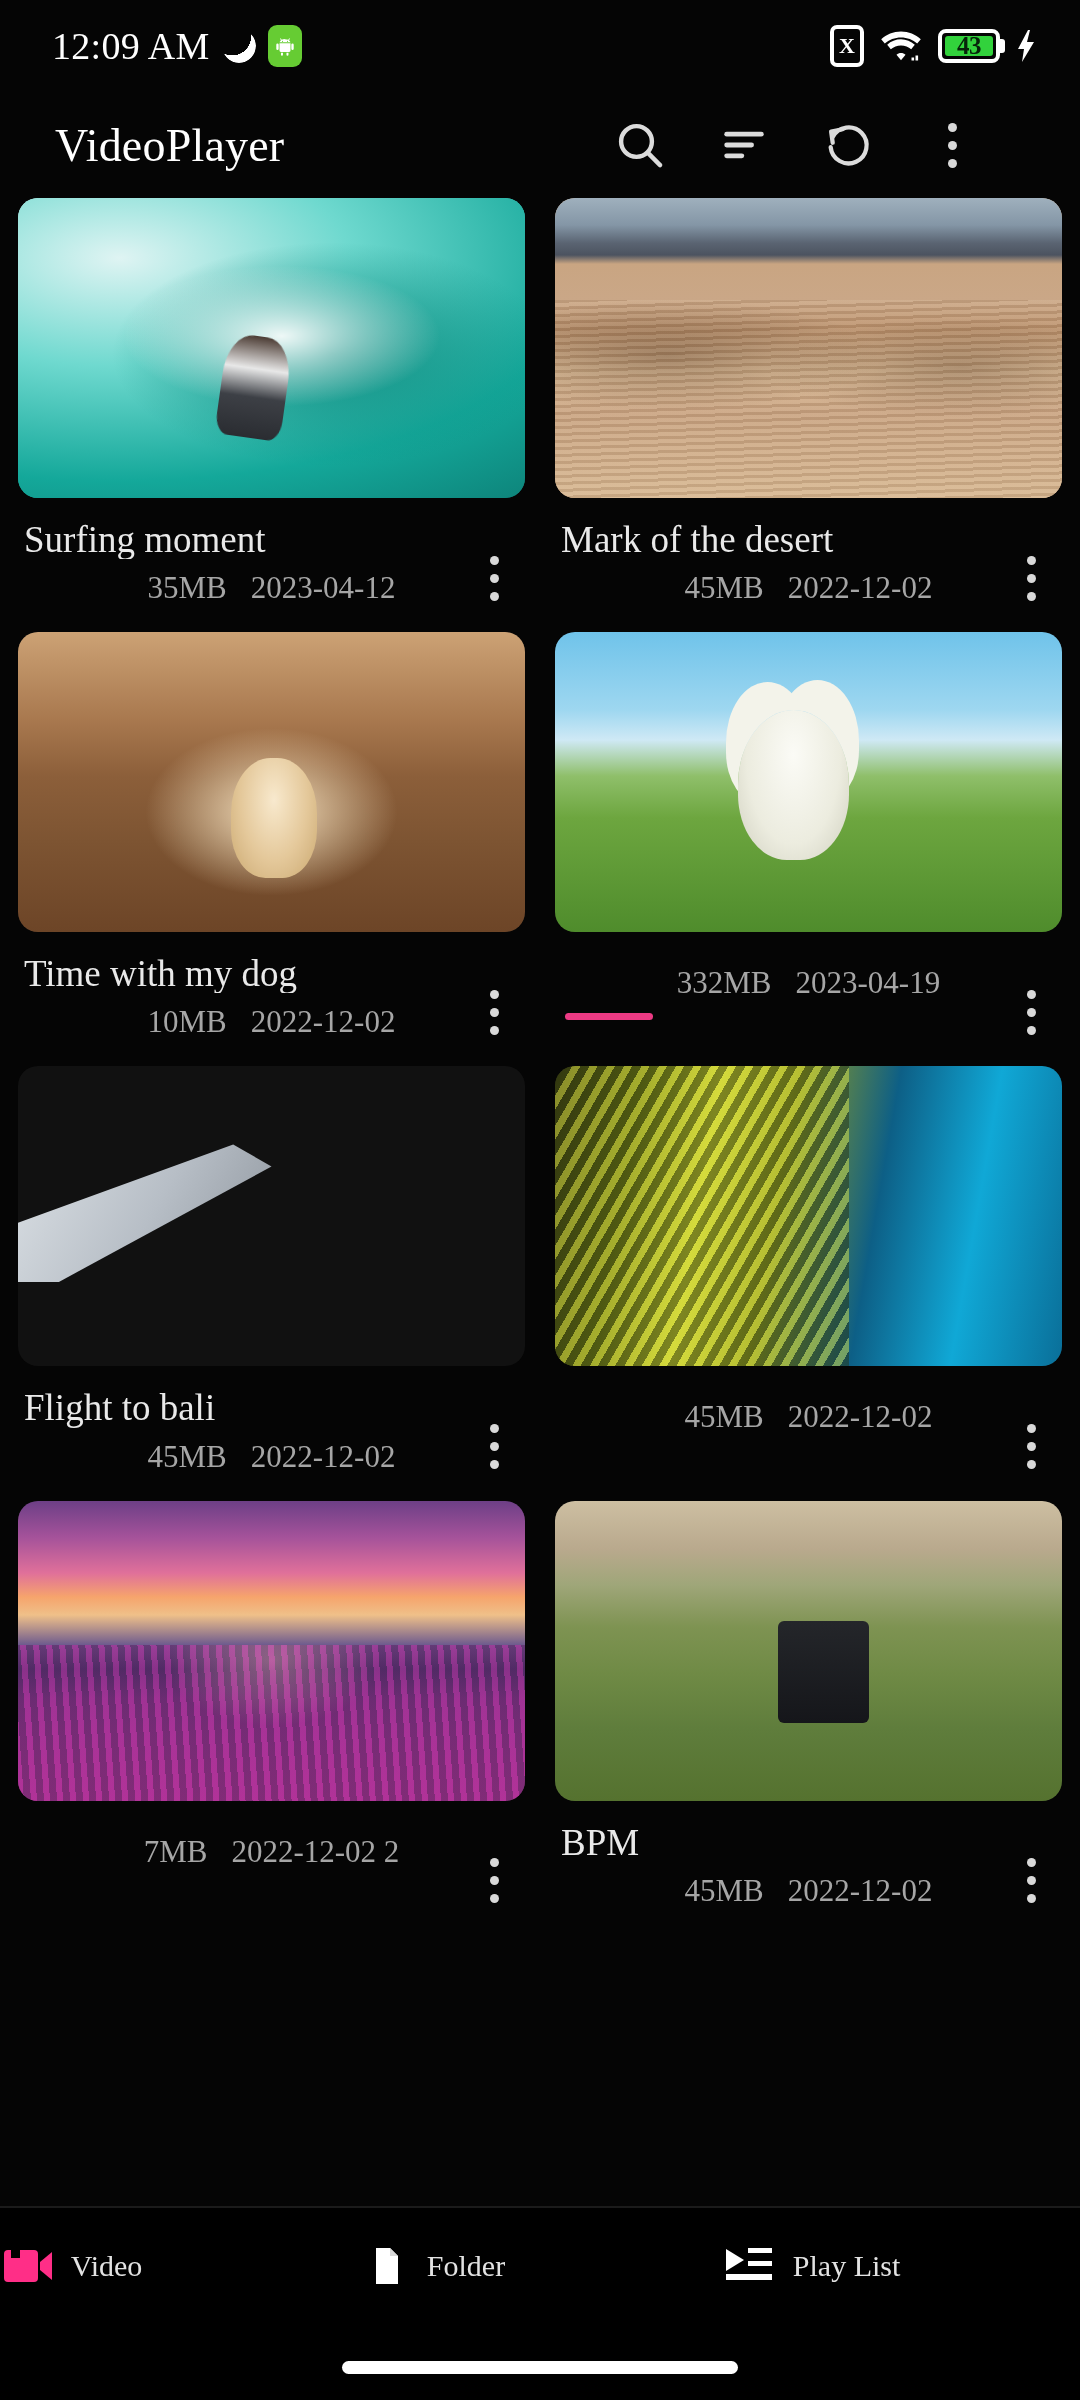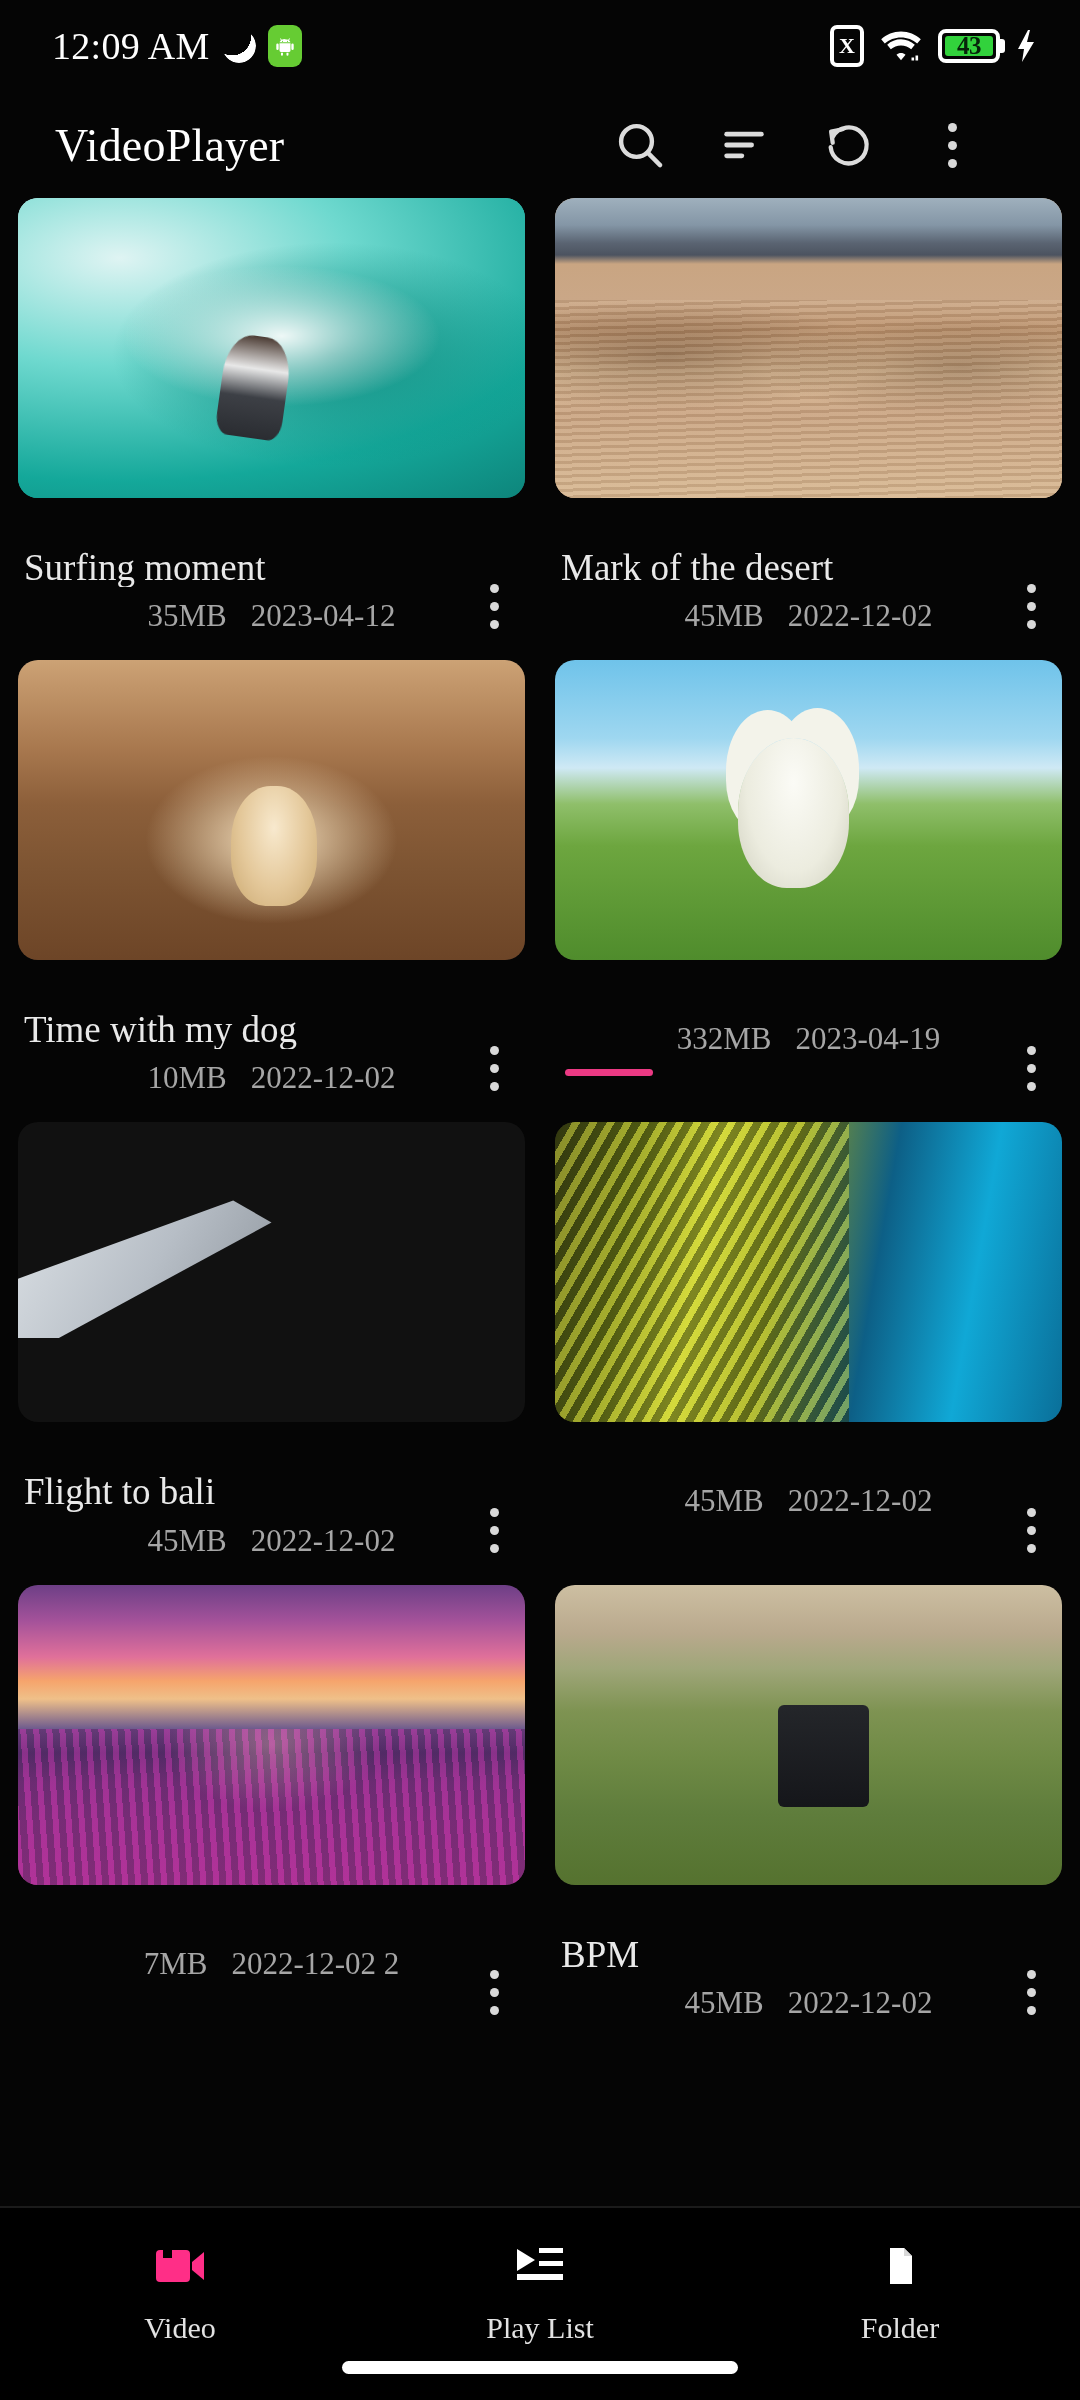--- a/index.html
+++ b/index.html
@@ -79,21 +79,21 @@
     column-gap:30px; row-gap:0;
     padding:0 18px;
     align-content:start;
   }
   .card{ width:100%; position:relative; padding-bottom:26px; }
   .thumb{
     width:100%; height:300px; border-radius:20px; overflow:hidden;
     position:relative; background:#111;
   }
   .thumb .art{ position:absolute; inset:0; }
-  .meta{ padding:22px 6px 0 6px; position:relative;margin-top:28px; }
+  .meta{ padding:22px 6px 0 6px; position:relative; }
   .title{
     color:#e9e9e9; font-size:37px; font-weight:400; line-height:1.06;
     white-space:nowrap; overflow:hidden; text-overflow:ellipsis;
     padding-right:74px;
   }
   .sub{
     color:#a6a6a6; font-size:31px; margin-top:11px; display:flex; gap:24px;
     white-space:nowrap;
     justify-content:center;
   }
@@ -107,21 +107,21 @@
   }
 
   
   .bottomnav{
     position:absolute; left:0; bottom:0; width:1080px; height:194px;
     background:#000; border-top:2px solid #1b1b1b;
     display:flex; align-items:flex-start; justify-content:space-around;
     padding-top:30px;
   }
   .nav-item{
-    display:flex; flex-direction:column; align-items:center; gap:17px;
+    display:flex; flex-direction:row; align-items:center; gap:17px;
     width:33%; cursor:pointer;
   }
   .nav-ico{ height:56px; display:flex; align-items:center; justify-content:center; }
   .nav-label{ font-size:30px; color:#e2e2e2; }
   .nav-item.active .nav-label{ color:#e2e2e2; }
   .home-indicator{
     position:absolute; left:50%; transform:translateX(-50%); bottom:26px;
     width:396px; height:13px; border-radius:8px; background:#fff;
   }
 
@@ -450,36 +450,36 @@
           <rect x="2" y="4" width="34" height="32" rx="4" fill="#FF2E87"></rect>
           <rect x="9" y="4" width="9" height="8" fill="#000"></rect>
           <path d="M38 16 L50 6 V34 L38 24 Z" fill="#FF2E87"></path>
         </svg>
       </span>
       <span class="nav-label">Video</span>
     </div>
 
     <div class="nav-item">
       <span class="nav-ico">
+        <svg width="48" height="48" viewBox="0 0 48 48" aria-hidden="true">
+          <path d="M14 6h14l8 8v28H14z" fill="#ffffff"></path>
+          <path d="M28 6 36 14h-8z" fill="#d8d8d8"></path>
+        </svg>
+      </span>
+      <span class="nav-label">Folder</span>
+    </div>
+
+    <div class="nav-item">
+      <span class="nav-ico">
         <svg width="54" height="46" viewBox="0 0 54 46" aria-hidden="true">
           <path d="M4 6 L22 17 L4 28 Z" fill="#ffffff"></path>
           <rect x="26" y="5" width="24" height="5" fill="#ffffff"></rect>
           <rect x="26" y="18" width="24" height="5" fill="#ffffff"></rect>
           <rect x="4" y="31" width="46" height="6" fill="#ffffff"></rect>
         </svg>
       </span>
       <span class="nav-label">Play List</span>
     </div>
 
-    <div class="nav-item">
-      <span class="nav-ico">
-        <svg width="48" height="48" viewBox="0 0 48 48" aria-hidden="true">
-          <path d="M14 6h14l8 8v28H14z" fill="#ffffff"></path>
-          <path d="M28 6 36 14h-8z" fill="#d8d8d8"></path>
-        </svg>
-      </span>
-      <span class="nav-label">Folder</span>
-    </div>
-
     <div class="home-indicator"></div>
   </div>
 
 </div>
 
 </body></html>

